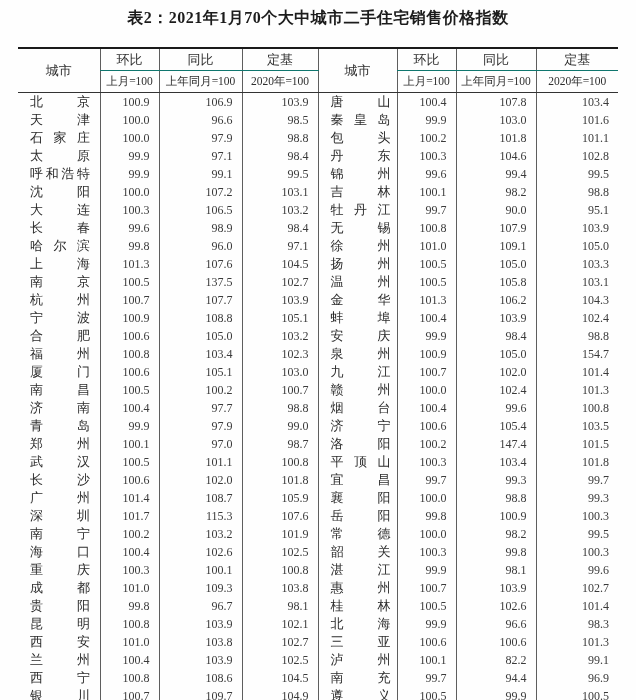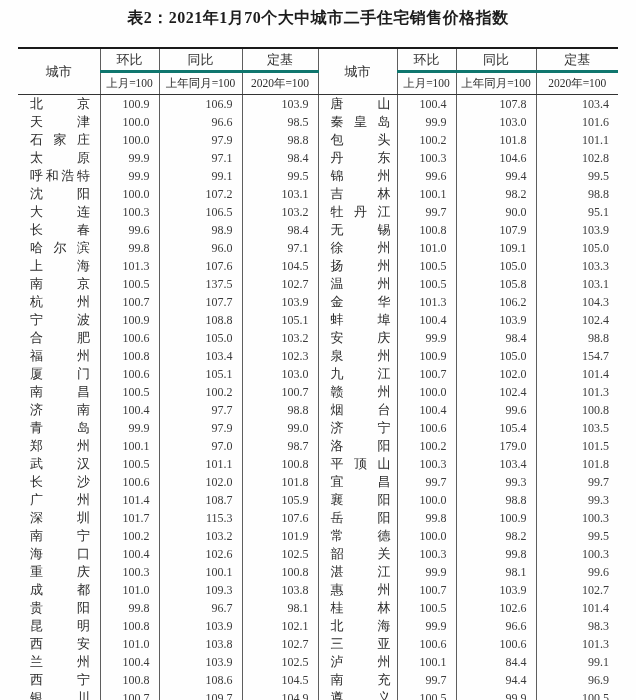--- a/index.html
+++ b/index.html
@@ -51,21 +51,21 @@
   thead th {
     text-align: center;
     color: #2e2e2e;
   }
   thead tr.hrow1 th { height: 21px; font-size: 13px; }
   thead tr.hrow2 th { height: 21px; font-size: 11.5px; }
   thead th.citycell {
     font-size: 13px;
     border-bottom: 1.5px solid #333333;
   }
-  thead tr.hrow1 th.grp { border-bottom: 3px solid #0f766e; text-align: center; }
+  thead tr.hrow1 th.grp { border-bottom: 1px solid #0f766e; text-align: center; }
   thead tr.hrow2 th { border-bottom: 1.5px solid #333333; }
   tbody td {
     height: 16.77px;
     font-size: 12px;
     color: #3a3a3a;
   }
   tbody td.num {
     text-align: right;
     padding-right: 9px;
   }
@@ -435,21 +435,21 @@
               <span>州</span>
             </span></td>
           <td class="num vline">100.1</td>
           <td class="num vline">97.0</td>
           <td class="num vline">98.7</td>
           <td class="city vline"><span class="cname">
               <span>洛</span>
               <span>阳</span>
             </span></td>
           <td class="num vline">100.2</td>
-          <td class="num vline">179.0</td>
+          <td class="num vline">147.4</td>
           <td class="num vline">101.5</td>
         </tr>
         <tr>
           <td class="city"><span class="cname">
               <span>武</span>
               <span>汉</span>
             </span></td>
           <td class="num vline">100.5</td>
           <td class="num vline">101.1</td>
           <td class="num vline">100.8</td>
@@ -628,21 +628,21 @@
               <span>州</span>
             </span></td>
           <td class="num vline">100.4</td>
           <td class="num vline">103.9</td>
           <td class="num vline">102.5</td>
           <td class="city vline"><span class="cname">
               <span>泸</span>
               <span>州</span>
             </span></td>
           <td class="num vline">100.1</td>
-          <td class="num vline">84.4</td>
+          <td class="num vline">82.2</td>
           <td class="num vline">99.1</td>
         </tr>
         <tr>
           <td class="city"><span class="cname">
               <span>西</span>
               <span>宁</span>
             </span></td>
           <td class="num vline">100.8</td>
           <td class="num vline">108.6</td>
           <td class="num vline">104.5</td>

